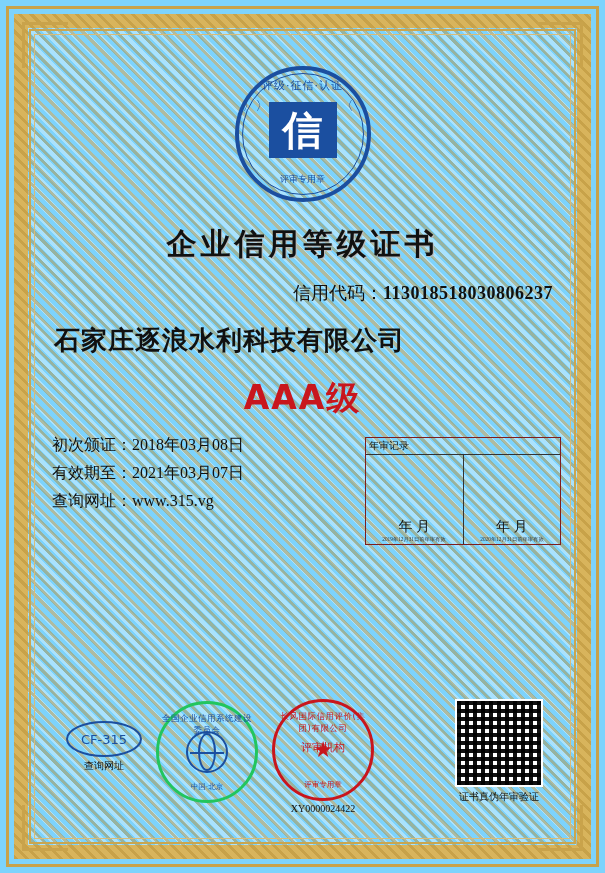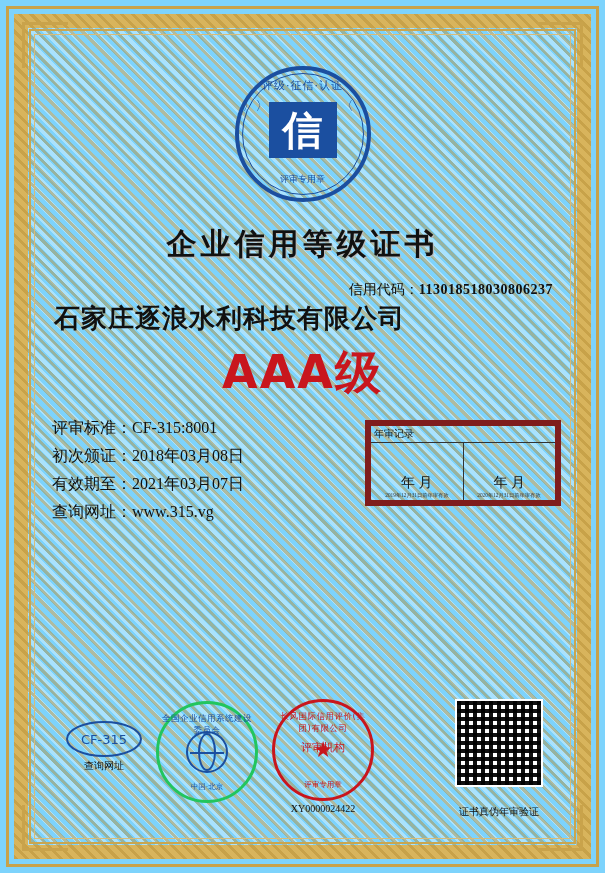--- a/index.html
+++ b/index.html
@@ -151,72 +151,72 @@
     font-size: 30px;
     letter-spacing: 4px;
     color: #111111;
     font-weight: bold;
     margin-top: 22px;
     font-family: "DejaVu Sans", sans-serif;
     text-shadow: 1px 1px 0 #bbb;
   }
   .code-line {
     text-align: right;
-    font-size: 14px;
+    font-size: 18px;
     margin-top: 16px;
     padding-right: 8px;
     color: #111;
   }
   .code-line .code-val {
     font-weight: bold;
     letter-spacing: 0.5px;
   }
   .company {
     font-size: 26px;
     font-weight: bold;
     color: #111;
-    margin-top: 2px;
+    margin-top: 18px;
     padding-left: 10px;
     letter-spacing: 1px;
     font-family: Liberation Mono, monospace;
   }
   .body-text {
     margin-top: 18px;
     font-size: 16.5px;
     line-height: 33px;
     color: #111;
     text-align: justify;
     padding: 0 6px;
     text-indent: 2em;
   }
   .grade {
     text-align: center;
     color: #c8161d;
     font-weight: bold;
-    font-size: 46px;
+    font-size: 33px;
     letter-spacing: 2px;
-    margin-top: 6px;
+    margin-top: 18px;
     font-family: "DejaVu Sans", sans-serif;
   }
   
   .details-row {
     display: flex;
     margin-top: 10px;
   }
   .details {
     flex: 1;
     font-size: 16px;
     line-height: 28px;
     color: #111;
     padding-left: 8px;
   }
   .annual-box {
     width: 196px;
-    height: 86px;
-    border: 6px solid #7f1d1d;
+    height: 108px;
+    border: 1px solid #7f1d1d;
     box-sizing: border-box;
     margin-top: 6px;
     display: flex;
     flex-direction: column;
   }
   .annual-title {
     font-size: 10px;
     border-bottom: 1px solid #333;
     padding: 1px 3px;
     color: #111;
@@ -323,21 +323,21 @@
     background-image:
       repeating-linear-gradient(90deg, #111 0 4px, #fff 4px 8px),
       repeating-linear-gradient(0deg, #111 0 4px, #fff 4px 8px);
     background-blend-mode: multiply;
     border: 2px solid #fff;
     box-sizing: content-box;
   }
   .qr-cap {
     font-size: 10px;
     color: #111;
-    margin-top: 18px;
+    margin-top: 3px;
   }
 </style>
 </head>
 <body>
 
 <div class="certificate">
   <div class="border-outer"></div>
   <div class="border-pattern"></div>
   <div class="border-inner"></div>
   <div class="border-inner2"></div>
@@ -368,21 +368,20 @@
       <span>信用代码：</span><span class="code-val">113018518030806237</span>
     </div>
 
     <div class="company">石家庄逐浪水利科技有限公司</div>
 
 
     <div class="grade">AAA级</div>
 
     <div class="details-row">
       <div class="details">
-        <div>评审标准：CF-315:8001</div>
         <div>初次颁证：2018年03月08日</div>
         <div>有效期至：2021年03月07日</div>
         <div>查询网址：www.315.vg</div>
       </div>
       <div class="annual-box">
         <div class="annual-title">年审记录</div>
         <div class="annual-cells">
           <div class="annual-cell">
             <div class="ym">年  月</div>
             <div class="note">2019年12月31日前年审有效</div>

